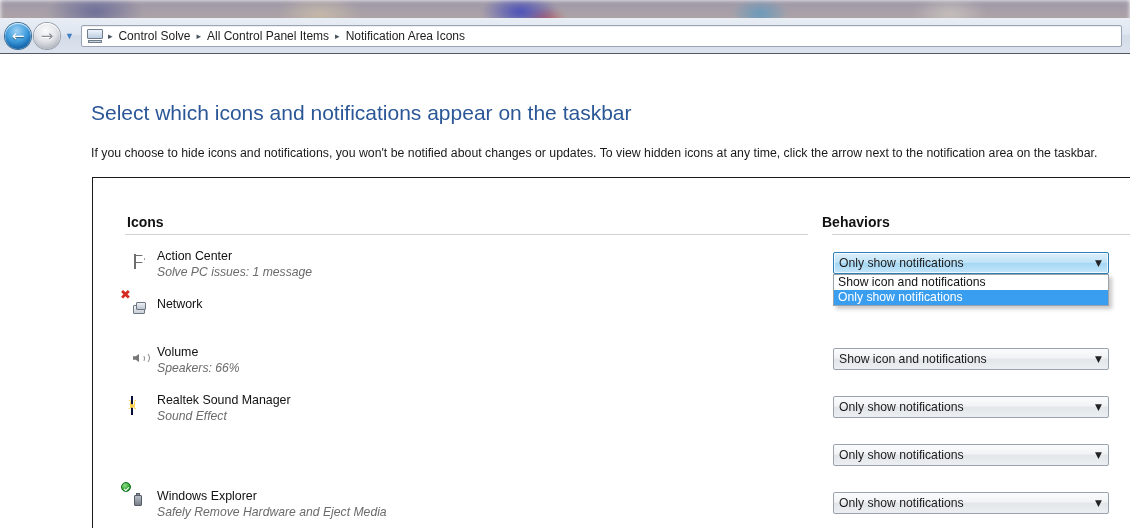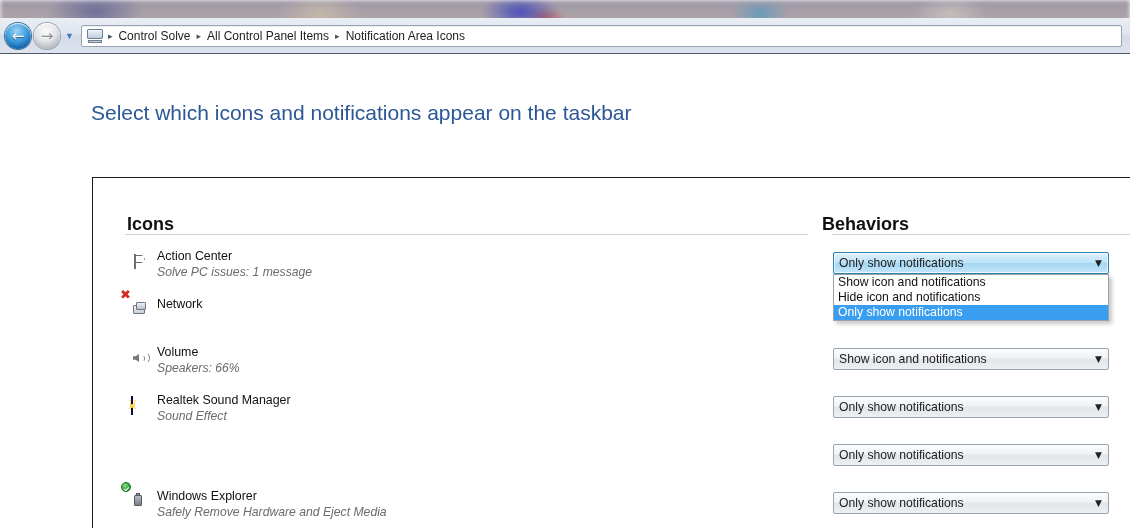--- a/index.html
+++ b/index.html
@@ -159,21 +159,21 @@
     left: 92px; top: 123px;
     width: 1038px;
     height: 351px;
     border-left: 1px solid #1b1b1b;
     border-top: 1px solid #1b1b1b;
     box-sizing: border-box;
     background: #ffffff;
   }
   .col-head {
     position: absolute;
-    font-size: 18px;
+    font-size: 14px;
     font-weight: bold;
     color: #111111;
   }
   .col-head.icons     { left: 34px;  top: 36px; }
   .col-head.behaviors { left: 729px; top: 36px; }
   .head-rule {
     position: absolute;
     top: 56px;
     height: 1px;
     background: #d2d2d2;
@@ -408,20 +408,21 @@
       <span class="crumb">All Control Panel Items</span>
       <span class="sep">▸</span>
       <span class="crumb">Notification Area Icons</span>
     </div>
   </div>
 
   <div class="pagebody">
 
     <div class="page-title">Select which icons and notifications appear on the taskbar</div>
 
+    <div class="page-desc">If you choose to hide icons and notifications, you won't be notified about changes or updates. To view hidden icons at any time, click the arrow next to the notification area on the taskbar.</div>
 
     <div class="faq-logo" style="left:511px; top:178px;">
       <div class="mark">
         <span class="qm">?</span>
       </div>
       <div class="lines">
         <div>Frequently</div>
         <div>Asked</div>
         <div>Questions</div>
       </div>
@@ -511,19 +512,18 @@
         <span class="caret">▼</span>
       </div>
 
       <div class="combo" style="top:314px;">
         <span class="txt">Only show notifications</span>
         <span class="caret">▼</span>
       </div>
 
       <div class="dropdown" style="top:96px;">
         <div class="dd-item">Show icon and notifications</div>
-        <div class="dd-item">Hide icon and notifications</div>
         <div class="dd-item sel">Only show notifications</div>
       </div>
 
     </div>
   </div>
 </div>
 
 </body></html>

